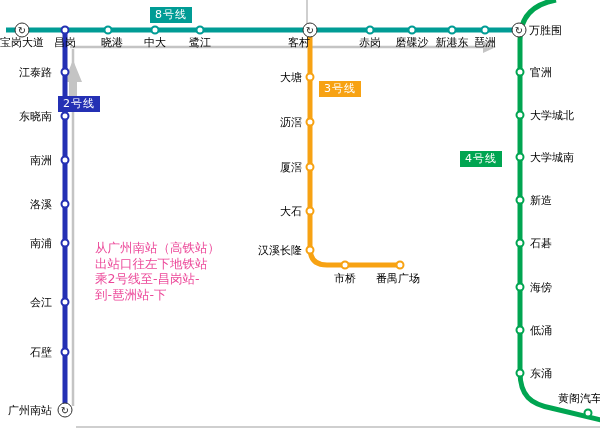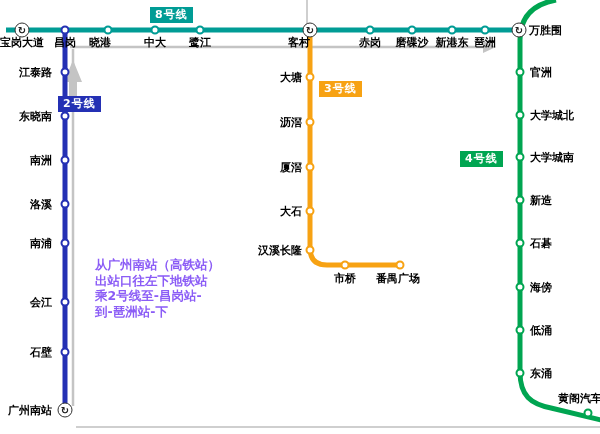--- a/index.html
+++ b/index.html
@@ -1,18 +1,18 @@
 <!DOCTYPE html>
 <html><head>
 <meta charset="utf-8">
 <style>
   * { margin:0; padding:0; box-sizing:border-box; }
   html,body { width:600px; height:434px; background:#fff; overflow:hidden;
               font-family:"DejaVu Sans","Liberation Sans",sans-serif; }
-  #map { position:absolute; top:0; left:0; width:600px; height:362px;font-weight:bold; }
+  #map { position:absolute; top:0; left:0; width:600px; height:362px; }
   #rails { position:absolute; top:0; left:0; z-index:1; }
   .st-label { position:absolute; font-size:11px; color:#000; white-space:nowrap; z-index:5; }
   .marker { position:absolute; width:9px; height:9px; border-radius:50%; background:#fff;
             border:2px solid #000; transform:translate(-50%,-50%); z-index:4; }
   .ixchg { position:absolute; width:15px; height:15px; border-radius:50%; background:#fff;
            border:1px solid #333; transform:translate(-50%,-50%); z-index:4;
            display:flex; align-items:center; justify-content:center;
            font-size:10px; line-height:1; color:#222; }
   .badge { position:absolute; height:16px; padding:0 5px; color:#fff; font-size:11px;
            line-height:16px; z-index:6; letter-spacing:1px; white-space:nowrap; }
@@ -44,21 +44,21 @@
   <div class="badge" style="left: 58px; top: 96px; background: rgb(36, 48, 180);">2号线</div>
   <div class="badge" style="left: 319px; top: 81px; background: rgb(247, 162, 19);">3号线</div>
   <div class="badge" style="left: 460px; top: 151px; background: rgb(0, 165, 81);">4号线</div>
 
   <div id="stations">
       <div class="ixchg" style="left: 22px; top: 30px;">↻</div>
       <div class="st-label" style="top: 42px; left: 22px; transform: translate(-50%, -50%);">宝岗大道</div>
       <div class="marker" style="left: 65px; top: 30px; border-color: rgb(36, 48, 180);"></div>
       <div class="st-label" style="top: 42px; left: 65px; transform: translate(-50%, -50%);">昌岗</div>
       <div class="marker" style="left: 108px; top: 30px; border-color: rgb(0, 156, 149);"></div>
-      <div class="st-label" style="top: 42px; left: 100px; transform: translate(-50%, -50%); text-align: right;">晓港</div>
+      <div class="st-label" style="top: 42px; left: 112px; transform: translate(-50%, -50%); text-align: right;">晓港</div>
       <div class="marker" style="left: 155px; top: 30px; border-color: rgb(0, 156, 149);"></div>
       <div class="st-label" style="top: 42px; left: 155px; transform: translate(-50%, -50%);">中大</div>
       <div class="marker" style="left: 200px; top: 30px; border-color: rgb(0, 156, 149);"></div>
       <div class="st-label" style="top: 42px; left: 200px; transform: translate(-50%, -50%);">鹭江</div>
       <div class="ixchg" style="left: 310px; top: 30px;">↻</div>
       <div class="st-label" style="top: 42px; left: 299px; transform: translate(-50%, -50%);">客村</div>
       <div class="marker" style="left: 370px; top: 30px; border-color: rgb(0, 156, 149);"></div>
       <div class="st-label" style="top: 42px; left: 370px; transform: translate(-50%, -50%);">赤岗</div>
       <div class="marker" style="left: 412px; top: 30px; border-color: rgb(0, 156, 149);"></div>
       <div class="st-label" style="top: 42px; left: 412px; transform: translate(-50%, -50%);">磨碟沙</div>
@@ -111,20 +111,20 @@
       <div class="marker" style="left: 520px; top: 287px; border-color: rgb(0, 165, 81);"></div>
       <div class="st-label" style="top: 287px; left: 530px; transform: translateY(-50%);">海傍</div>
       <div class="marker" style="left: 520px; top: 330px; border-color: rgb(0, 165, 81);"></div>
       <div class="st-label" style="top: 330px; left: 530px; transform: translateY(-50%);">低涌</div>
       <div class="marker" style="left: 520px; top: 373px; border-color: rgb(0, 165, 81);"></div>
       <div class="st-label" style="top: 373px; left: 530px; transform: translateY(-50%);">东涌</div>
       <div class="marker" style="left: 588px; top: 413px; border-color: rgb(0, 165, 81);"></div>
       <div class="st-label" style="top: 398px; left: 537px; transform: translateY(-50%); margin-left: 21px;">黄阁汽车</div>
     </div>
 
-  <div class="annotation" id="route-note" style="left: 95px; top: 257px; color: #8b5cf6;">
+  <div class="annotation" id="route-note" style="left: 95px; top: 240px; color: #ec4899;">
     <div>从广州南站（高铁站）</div>
     <div>出站口往左下地铁站</div>
     <div>乘2号线至-昌岗站-</div>
     <div>到-琶洲站-下</div>
   </div>
 
 </div>
 
 </body></html>

